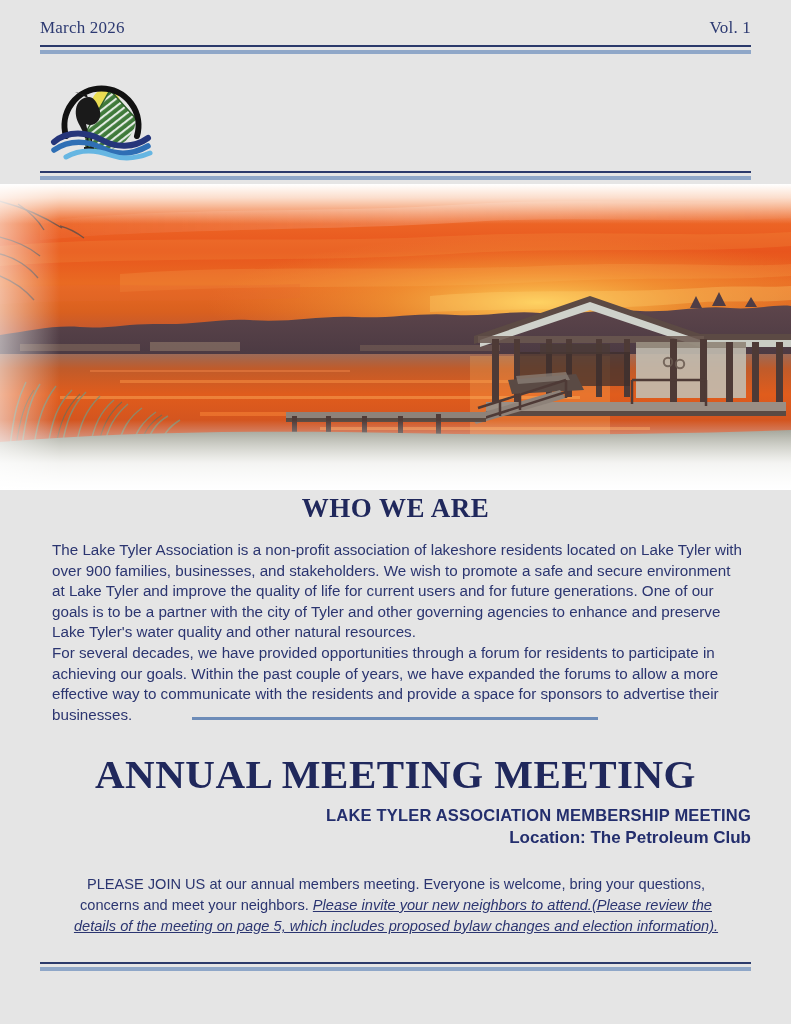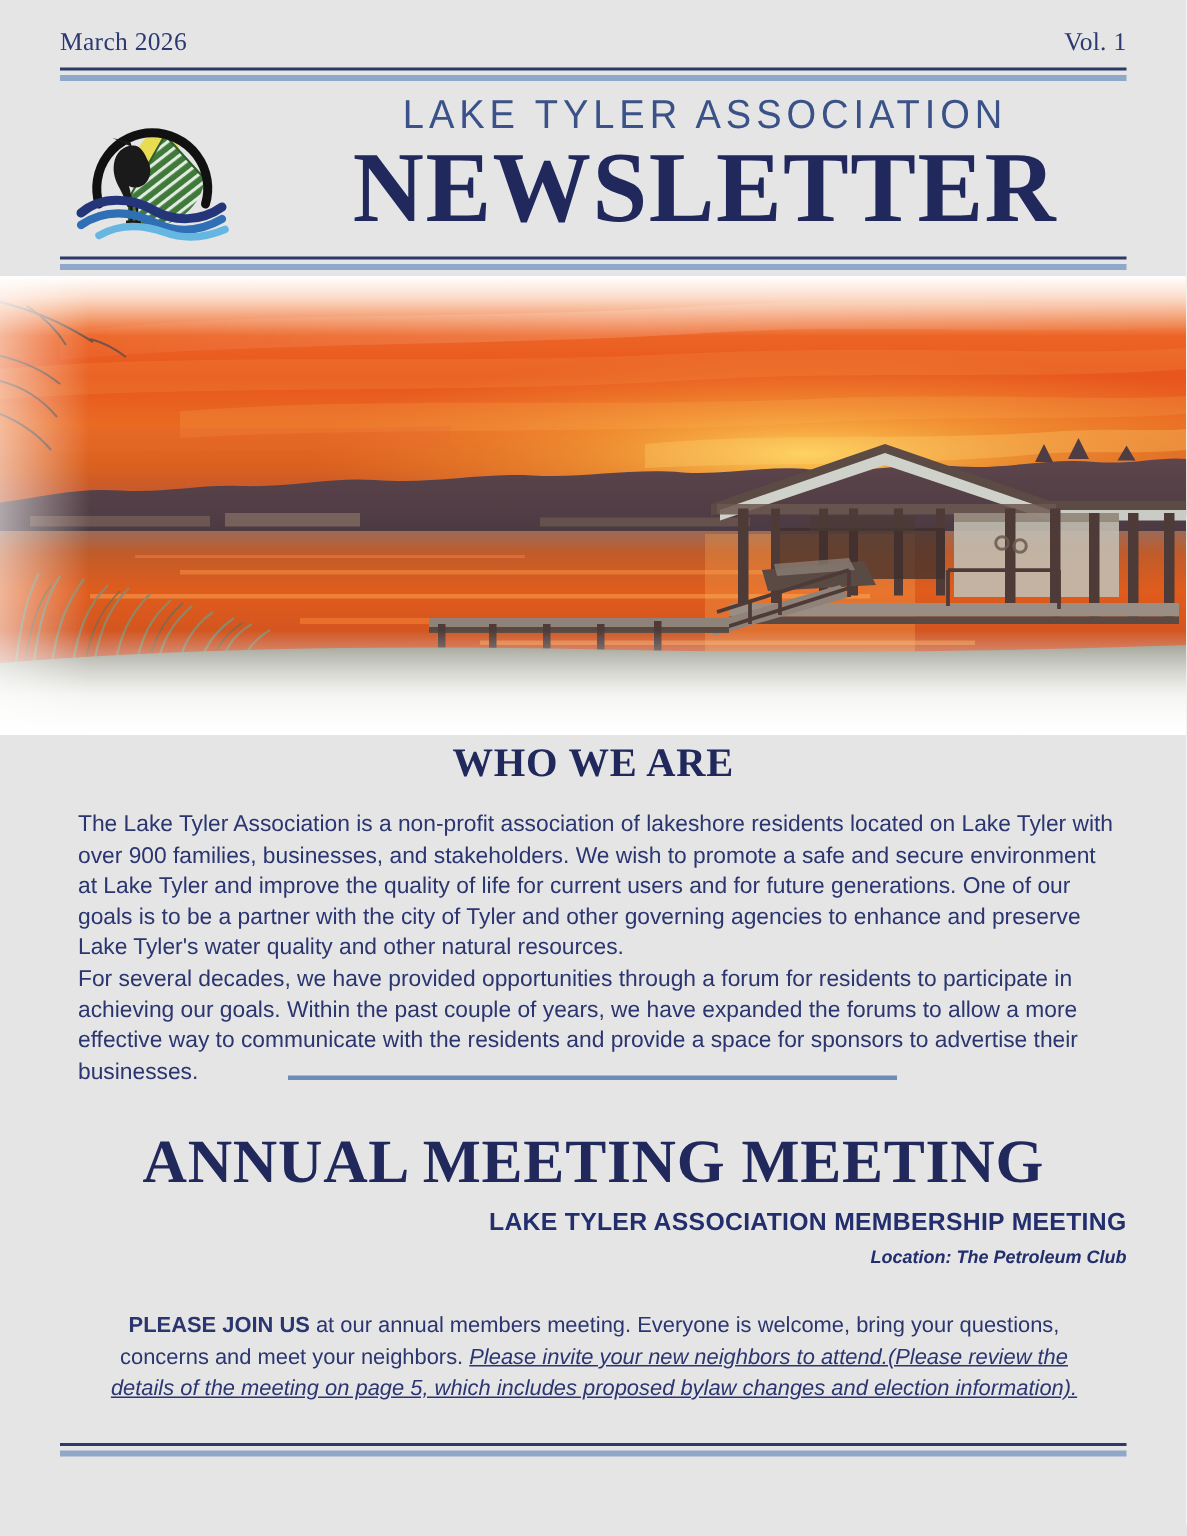--- a/index.html
+++ b/index.html
@@ -191,34 +191,34 @@
     top: 804px;
     width: 711px;
     text-align: right;
     font-family: "Liberation Sans", sans-serif;
     font-weight: bold;
     color: #232e6d;
   }
   .meeting-details div { line-height: 22.5px; }
   #meeting-line-1 { font-size: 16.5px; letter-spacing: 0.2px; }
   #meeting-line-2 { font-size: 17px; }
-  #meeting-line-3 { font-size: 12px; font-style: italic; }
+  #meeting-line-3 { font-size: 17px; }
 
   #meeting-invite {
     position: absolute;
     left: 72px;
     top: 874px;
     width: 648px;
     text-align: center;
     font-family: "Liberation Sans", sans-serif;
     font-size: 14.6px;
     line-height: 21px;
     color: #2b3570;
   }
-  #meeting-invite .b { font-weight: bold; }
+  #meeting-invite .b { font-weight: normal; }
   #meeting-invite .i { font-style: italic; text-decoration: underline; }
 </style>
 </head>
 <body>
 
 <div class="page">
 
   <div class="masthead-meta">
     <span class="meta-text">March 2026</span>
     <span class="meta-text">Vol. 1</span>
@@ -261,24 +261,20 @@
         </g>
 
         <g fill="none" stroke-linecap="round">
           <path d="M10 72 C24 60 44 62 58 70 C72 78 90 78 104 68" stroke="#25357a" stroke-width="6"></path>
           <path d="M10 80 C26 69 44 71 58 78 C74 86 90 84 104 76" stroke="#2f6fb5" stroke-width="5.5"></path>
           <path d="M22 87 C36 79 52 80 66 85 C80 90 94 88 106 83" stroke="#66b6e2" stroke-width="5"></path>
         </g>
       </svg>
     </div>
 
-    <div class="title-stack">
-      <div class="title-small">LAKE TYLER ASSOCIATION</div>
-      <div class="title-big">NEWSLETTER</div>
-    </div>
   </div>
 
   <div class="rule-pair" id="rule-mid">
     <div class="rule-thin"></div>
     <div class="rule-thick"></div>
   </div>
 
   <div class="hero">
     <svg class="hero-canvas" viewBox="0 0 791 306" preserveAspectRatio="none" aria-hidden="true">
       <defs>

